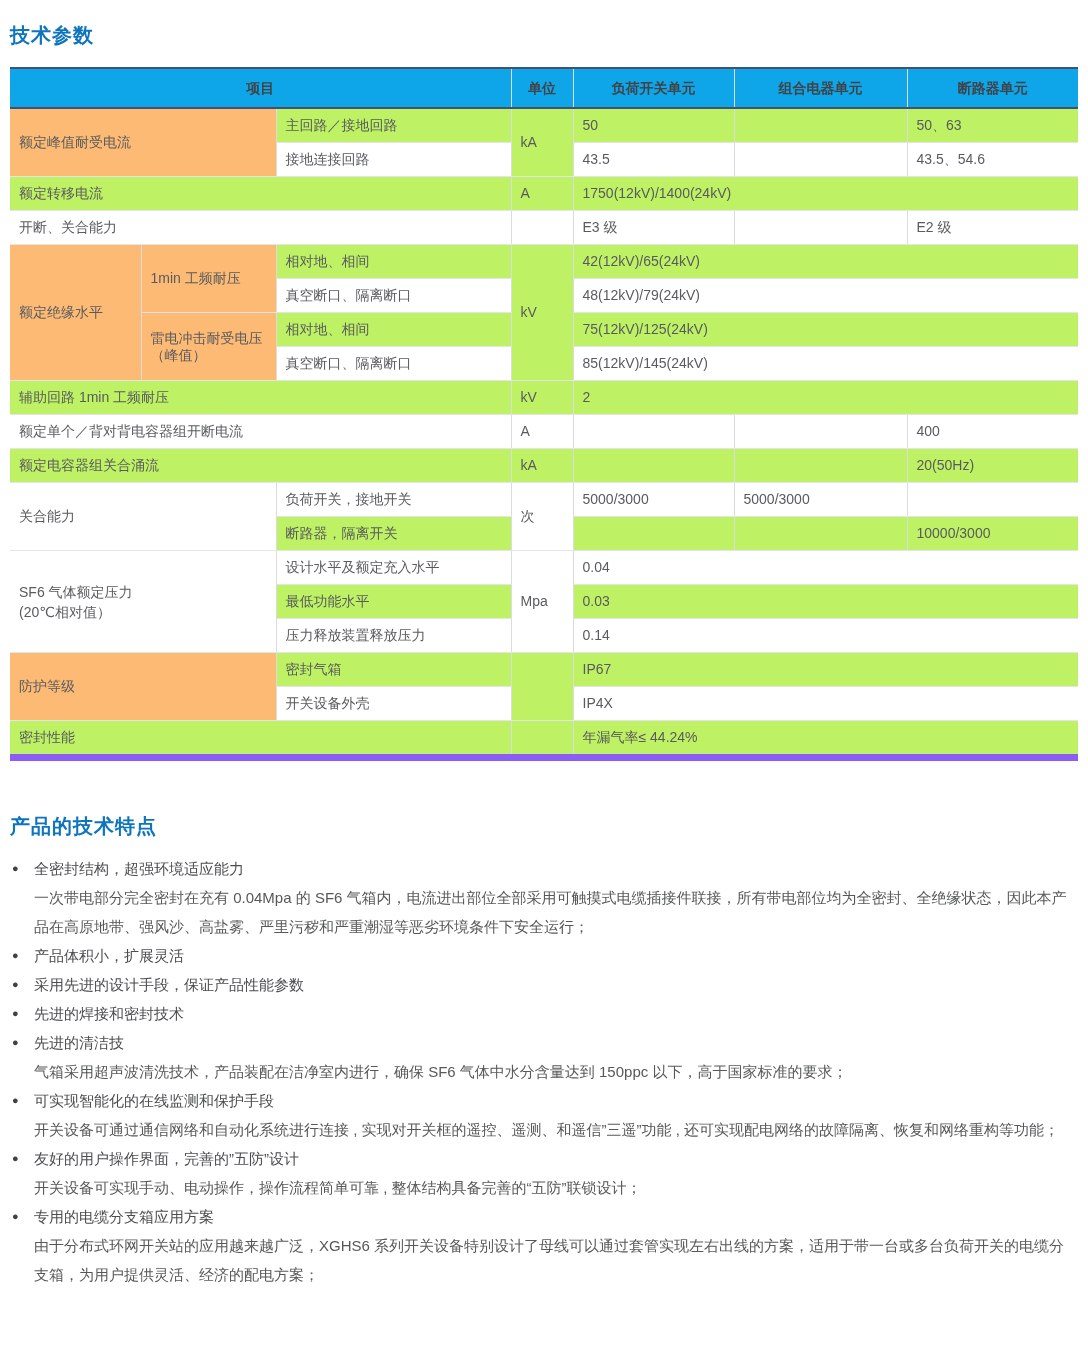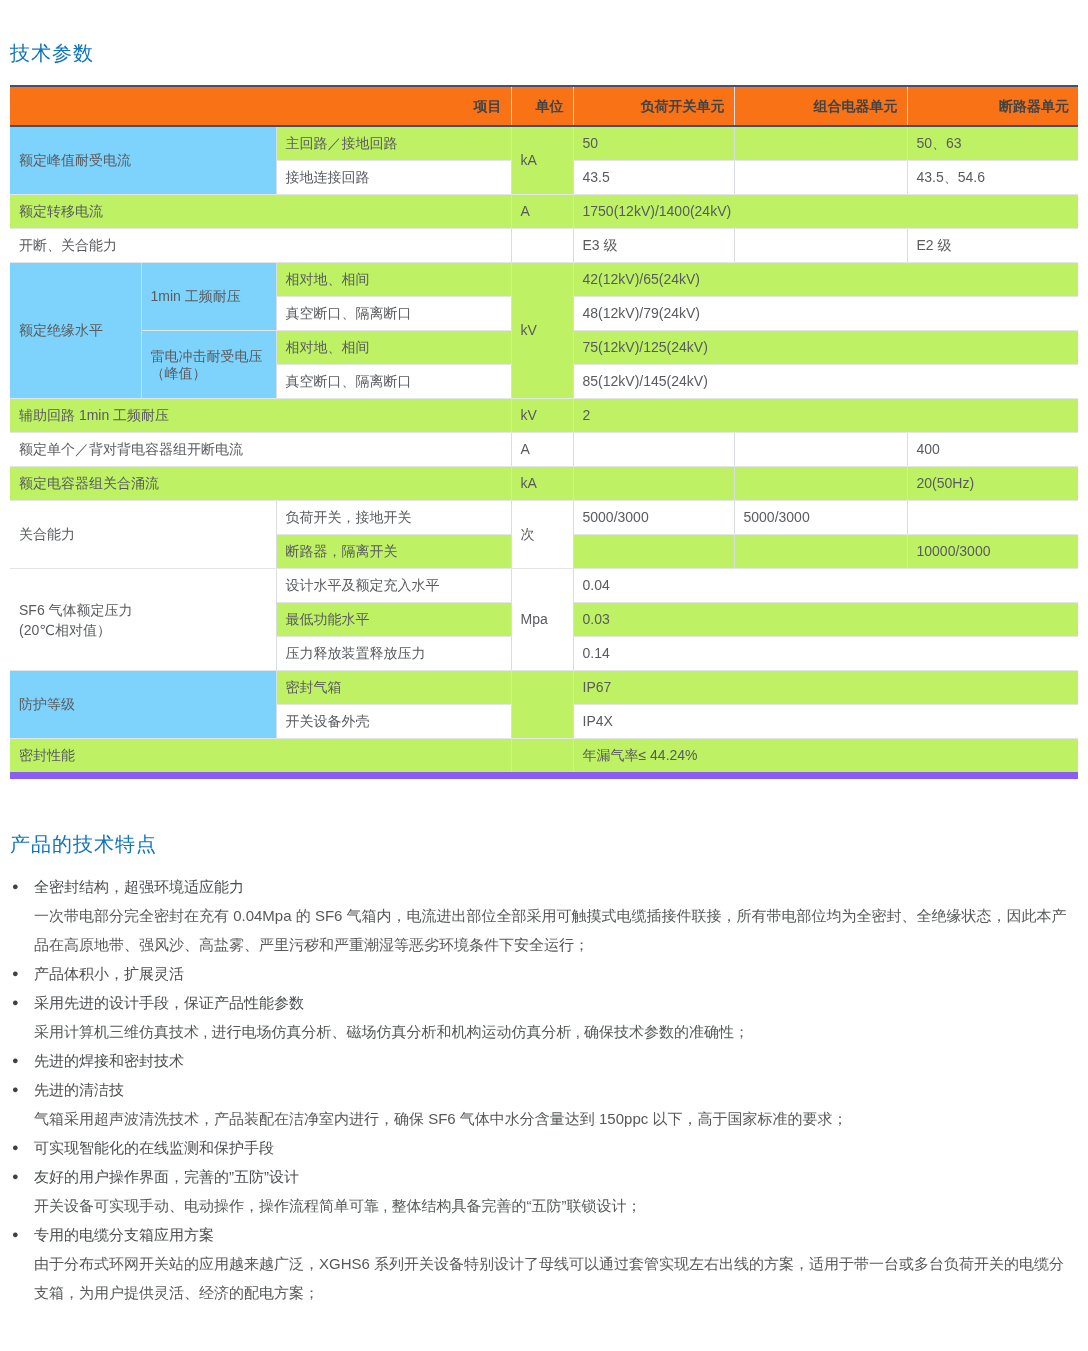--- a/index.html
+++ b/index.html
@@ -5,48 +5,48 @@
   html,body{margin:0;padding:0;background:#ffffff;}
   body{
     width:1088px;min-height:1351px;
     font-family:"Liberation Sans","DejaVu Sans",sans-serif;
     color:#58595b;
   }
   .page{padding:16px 10px 40px 10px;}
 
   
   .sec-title{
-    font-size:20px;font-weight:normal;color:#0e74bd;
-    margin:24px 0 0 0;letter-spacing:1px;
+    font-size:20px;font-weight:bold;color:#0e74bd;
+    margin:6px 0 0 0;letter-spacing:1px;
   }
 
   
   table.params{
     border-collapse:collapse;table-layout:fixed;
     width:1068px;margin-top:18px;
     font-size:14px;color:#595b5e;
   }
   table.params th{
-    font-weight:bold;color:#414447;text-align:right;
+    font-weight:bold;color:#414447;text-align:center;
     padding:10px 9px;line-height:18px;
     border-top:2px solid #445072;
     border-bottom:2px solid #445072;
     border-right:1px solid #d9dde1;
-    background:#f97316;
+    background:#0ea5e9;
   }
   table.params th:last-child{border-right:none;}
   table.params td{
     padding:8px 9px;line-height:17px;
     border-right:1px solid #d9dde1;
     border-bottom:1px solid #e3e6e9;
     background:#ffffff;vertical-align:middle;
   }
   table.params td:last-child{border-right:none;}
   tr.s td{background:#bef264;}          
-  tr.s td.w, td.w{background:#7dd3fc;}  
+  tr.s td.w, td.w{background:#fdba74;}  
   tr.last td{border-bottom:7px solid #8b5cf6;}
   td.ind{padding-left:20px;}
   td .sub2{line-height:20px;}
 
   
   .features{margin-top:52px;}
   ul.feat{
     list-style:none;margin:14px 0 0 0;padding:0;
     font-size:15px;line-height:29px;color:#565859;
   }
@@ -215,31 +215,31 @@
     <ul class="feat">
       <li>
         <div class="t"><span class="dot">●</span><span>全密封结构，超强环境适应能力</span></div>
         <div class="b">一次带电部分完全密封在充有 0.04Mpa 的 SF6 气箱内，电流进出部位全部采用可触摸式电缆插接件联接，所有带电部位均为全密封、全绝缘状态，因此本产品在高原地带、强风沙、高盐雾、严里污秽和严重潮湿等恶劣环境条件下安全运行；</div>
       </li>
       <li>
         <div class="t"><span class="dot">●</span><span>产品体积小，扩展灵活</span></div>
       </li>
       <li>
         <div class="t"><span class="dot">●</span><span>采用先进的设计手段，保证产品性能参数</span></div>
-        <div class="b">采用计算机三维仿真技术 , 进行电场仿真分析、磁场仿真分析和机构运动仿真分析 , 确保技术参数的准确性；</div>
       </li>
       <li>
         <div class="t"><span class="dot">●</span><span>先进的焊接和密封技术</span></div>
       </li>
       <li>
         <div class="t"><span class="dot">●</span><span>先进的清洁技</span></div>
         <div class="b">气箱采用超声波清洗技术，产品装配在洁净室内进行，确保 SF6 气体中水分含量达到 150ppc 以下，高于国家标准的要求；</div>
       </li>
       <li>
         <div class="t"><span class="dot">●</span><span>可实现智能化的在线监测和保护手段</span></div>
+        <div class="b">开关设备可通过通信网络和自动化系统进行连接 , 实现对开关框的遥控、遥测、和遥信”三遥”功能 , 还可实现配电网络的故障隔离、恢复和网络重构等功能；</div>
       </li>
       <li>
         <div class="t"><span class="dot">●</span><span>友好的用户操作界面，完善的”五防”设计</span></div>
         <div class="b">开关设备可实现手动、电动操作，操作流程简单可靠 , 整体结构具备完善的“五防”联锁设计；</div>
       </li>
       <li>
         <div class="t"><span class="dot">●</span><span>专用的电缆分支箱应用方案</span></div>
         <div class="b">由于分布式环网开关站的应用越来越广泛，XGHS6 系列开关设备特别设计了母线可以通过套管实现左右出线的方案，适用于带一台或多台负荷开关的电缆分支箱，为用户提供灵活、经济的配电方案；</div>
       </li>
     </ul>

